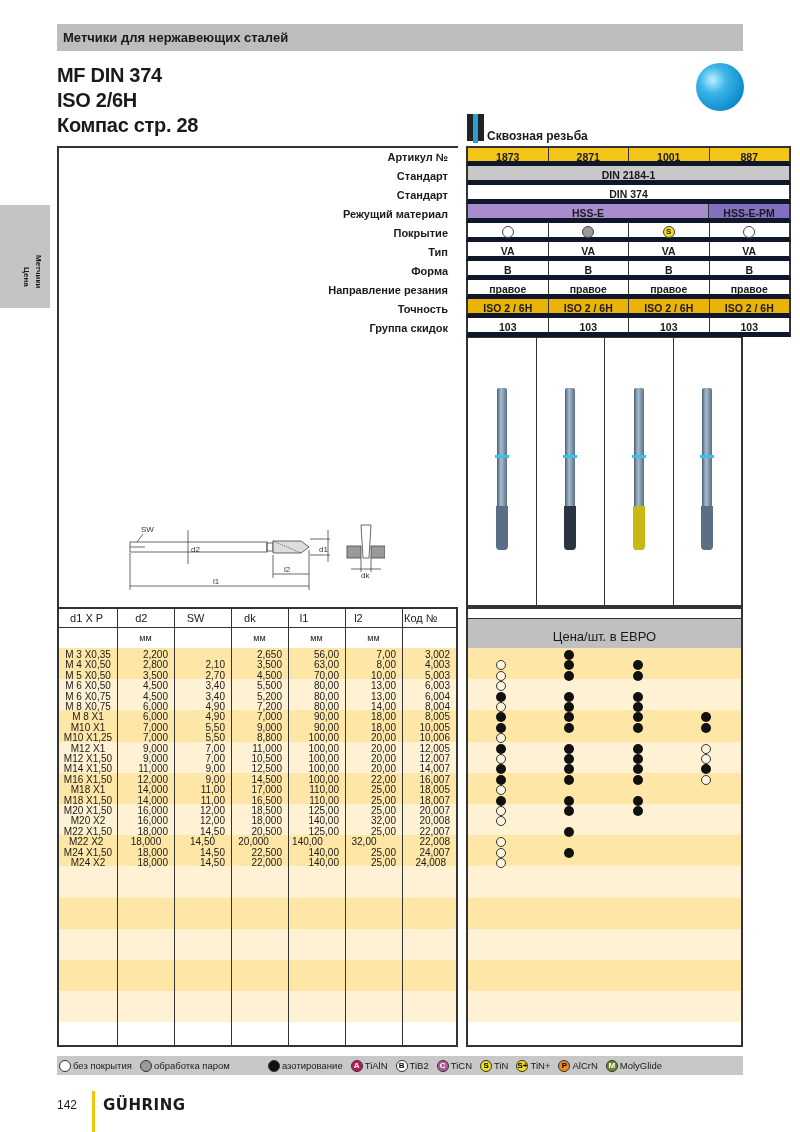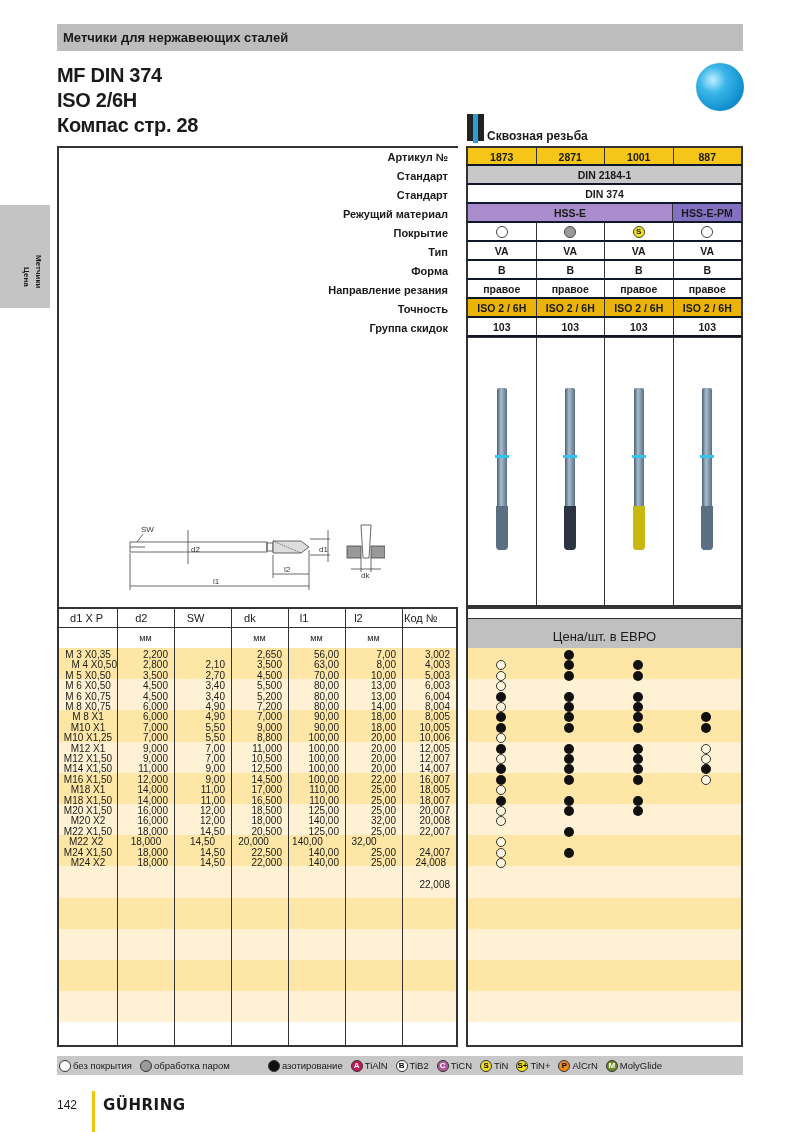--- a/index.html
+++ b/index.html
@@ -14,21 +14,21 @@
   .thru-icon { left: 467px; top: 114px; width: 17px; height: 27px; background: #222; }
   .thru-icon::after { content: ""; position: absolute; left: 6px; top: 0; width: 5px; height: 29px; background: #2a9fd6; }
   .thru-label { left: 487px; top: 129px; font-size: 12px; font-weight: bold; }
 
   
   .left-panel { left: 57px; top: 146px; width: 401px; height: 462px; border: 2px solid #333; border-right: none; border-bottom: none; }
   .spec-label { right: 352px; font-size: 11px; font-weight: bold; text-align: right; width: 300px; }
 
   
   .grid { left: 466px; top: 146px; width: 277px; }
-  .grow { position: absolute; left: 0; width: 277px; height: 19px; display: flex; border-left: 2px solid #333; border-right: 2px solid #333; border-bottom: 2px solid #0f172a; }
+  .grow { position: absolute; left: 0; width: 325px; height: 19px; display: flex; border-left: 2px solid #333; border-right: 2px solid #333; border-bottom: 5px solid #0f172a; }
   .gcell { flex: 1; border-right: 1px solid #333; font-size: 10.5px; font-weight: bold; text-align: center; line-height: 18px; }
   .gcell:last-child { border-right: none; }
   .circ { display: inline-block; width: 12px; height: 12px; border-radius: 50%; border: 1px solid #444; vertical-align: middle; margin-top: -2px; font-size: 8px; line-height: 10px; text-align: center; }
   .img-area { left: 466px; top: 337px; width: 277px; height: 270px; border: 2px solid #333; border-top: 1px solid #333; display: flex; }
   .img-col { flex: 1; border-right: 1px solid #333; position: relative; }
   .img-col:last-child { border-right: none; }
   .tap { position: absolute; left: 50%; top: 50px; width: 10px; height: 162px; margin-left: -5px; background: linear-gradient(90deg, #4a5e73, #a8bed0 40%, #5a6f84); border-radius: 2px 2px 3px 3px; }
   .tap .band { position: absolute; left: -2px; top: 67px; width: 14px; height: 3px; background: #35c4f0; }
   .tap .tip { position: absolute; left: -1px; bottom: 0; width: 12px; height: 44px; border-radius: 0 0 4px 4px; }
 
@@ -244,21 +244,21 @@
     <div class="drow" style="top: 41px;">
       <div style="width: 58px;">M 3 X0,35</div>
       <div style="width: 57px;">2,200</div>
       <div style="width: 57px;"></div>
       <div style="width: 57px;">2,650</div>
       <div style="width: 57px;">56,00</div>
       <div style="width: 57px;">7,00</div>
       <div style="width: 54px;">3,002</div>
     </div>
     <div class="drow" style="top: 51.4px;">
-      <div style="width: 58px; text-align: right;">M 4 X0,50</div>
+      <div style="width: 58px;">M 4 X0,50</div>
       <div style="width: 57px;">2,800</div>
       <div style="width: 57px;">2,10</div>
       <div style="width: 57px;">3,500</div>
       <div style="width: 57px;">63,00</div>
       <div style="width: 57px;">8,00</div>
       <div style="width: 54px;">4,003</div>
     </div>
     <div class="drow" style="top: 61.8px;">
       <div style="width: 58px;">M 5 X0,50</div>
       <div style="width: 57px;">3,500</div>
@@ -403,21 +403,21 @@
       <div style="width: 57px;">25,00</div>
       <div style="width: 54px;">22,007</div>
     </div>
     <div class="drow" style="top: 228.2px;">
       <div style="width: 58px;">M22 X2</div>
       <div style="width: 57px;">18,000</div>
       <div style="width: 57px;">14,50</div>
       <div style="width: 57px;">20,000</div>
       <div style="width: 57px;">140,00</div>
       <div style="width: 57px;">32,00</div>
-      <div style="width: 78px; margin-top: 43px;">22,008</div>
+      <div style="width: 78px;">22,008</div>
     </div>
     <div class="drow" style="top: 238.6px;">
       <div style="width: 58px;">M24 X1,50</div>
       <div style="width: 57px;">18,000</div>
       <div style="width: 57px;">14,50</div>
       <div style="width: 57px;">22,500</div>
       <div style="width: 57px;">140,00</div>
       <div style="width: 57px;">25,00</div>
       <div style="width: 54px;">24,007</div>
     </div>

